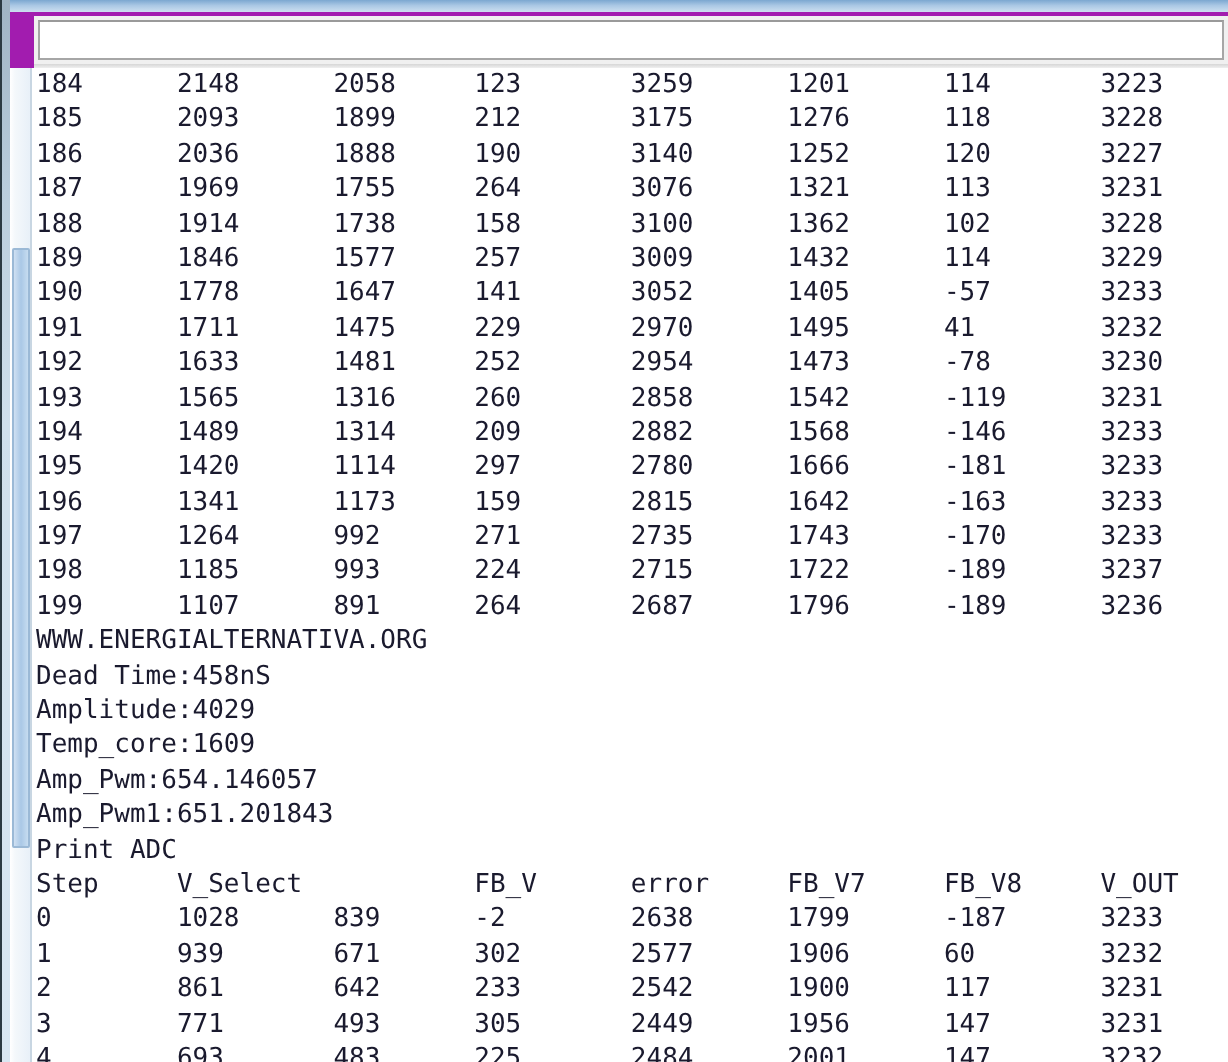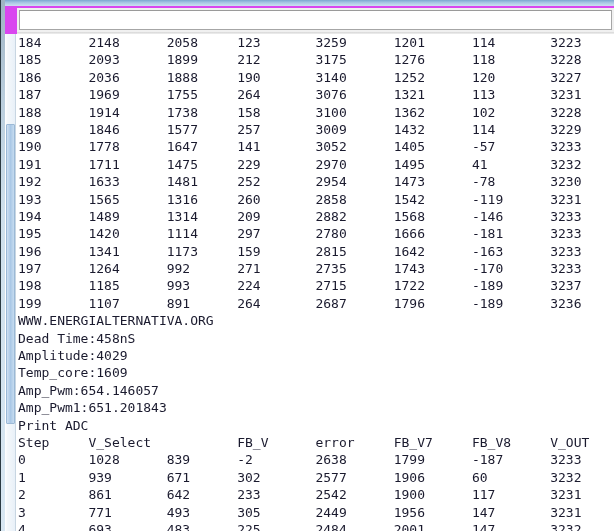--- a/index.html
+++ b/index.html
@@ -13,21 +13,21 @@
     overflow: hidden;
     background: #ffffff;
     font-family: "DejaVu Sans Mono", "Liberation Mono", monospace;
   }
 
   
   #window-frame {
     position: absolute;
     left: 0; top: 0;
     width: 614px; height: 531px;
-    background: #d946ef;
+    background: #a21caf;
     box-sizing: border-box;
   }
 
   
   .frame-edge-dark {
     position: absolute;
     left: 0; top: 0;
     width: 1px; height: 531px;
     background: #2b3a42;
   }

